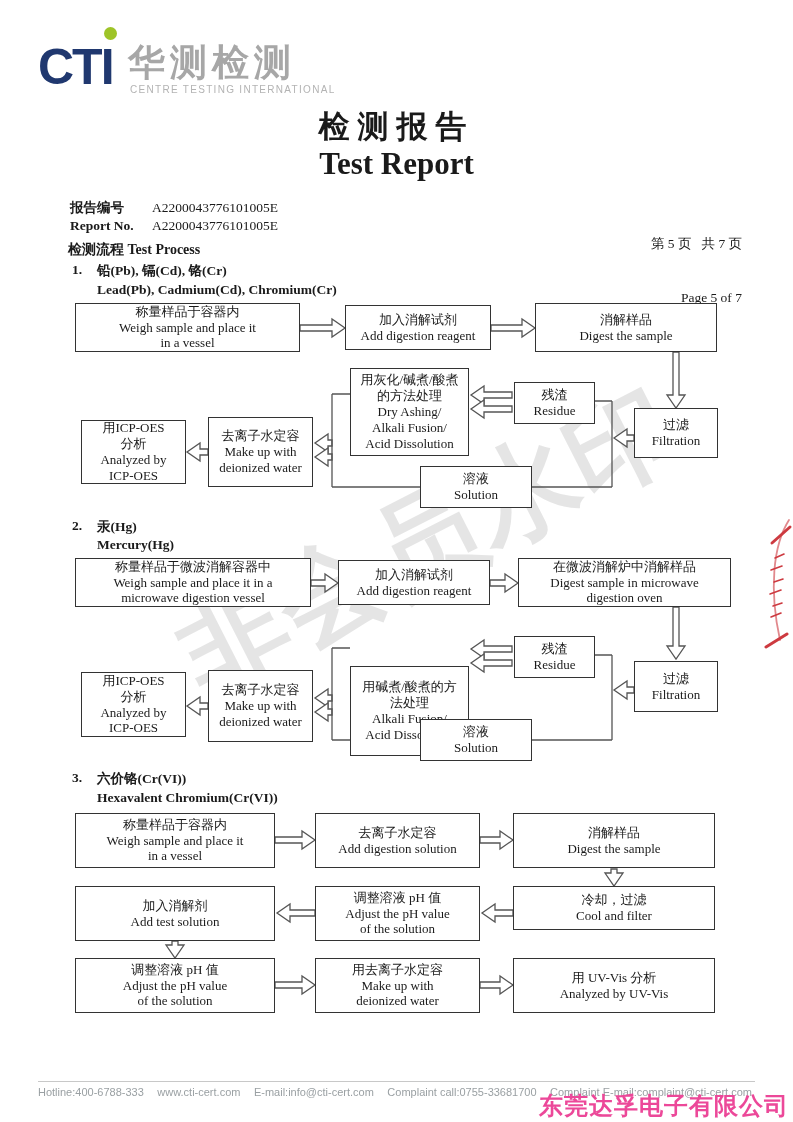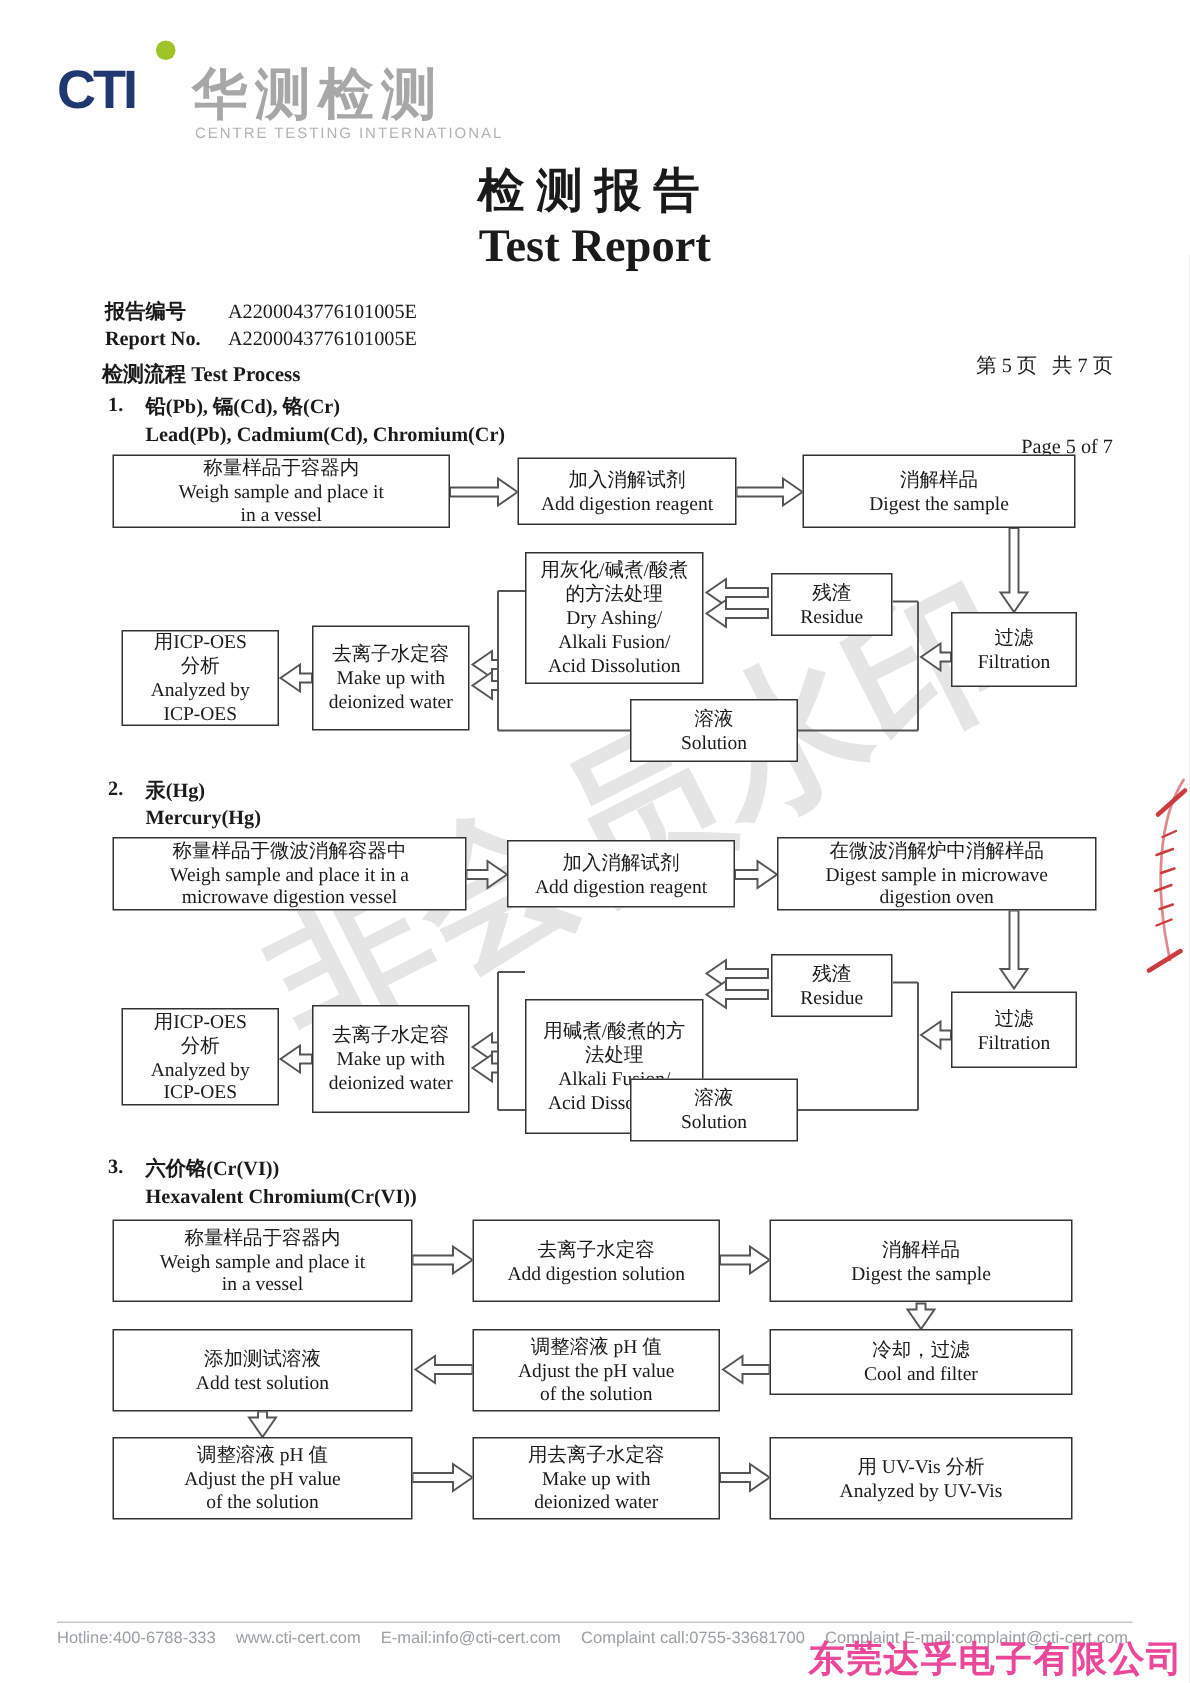--- a/index.html
+++ b/index.html
@@ -2,21 +2,21 @@
 <html><head>
 <meta charset="utf-8">
 <style>
   html,body{margin:0;padding:0;background:#e8e8e8;}
   .page{position:relative;width:793px;height:1122px;background:#ffffff;overflow:hidden;
         font-family:"Liberation Serif",serif;color:#1a1a1a;}
   .abs{position:absolute;}
 
   
   .logo-acronym{left:38px;top:42px;font-family:"Liberation Sans",sans-serif;
-    font-weight:bold;font-size:36px;line-height:1;color:#20386f;letter-spacing:-2px;}
+    font-weight:bold;font-size:50px;line-height:1;color:#20386f;letter-spacing:-2px;}
   .logo-dot{left:104px;top:27px;width:13px;height:13px;border-radius:50%;background:#9ec428;}
   .logo-cn{left:128px;top:44px;font-family:"Liberation Sans",sans-serif;font-weight:700;
     font-size:37px;line-height:1;color:#a7a7a7;letter-spacing:5px;}
   .logo-sub{left:130px;top:84px;font-family:"Liberation Sans",sans-serif;font-size:10px;
     color:#b3b3b3;letter-spacing:1.3px;}
 
   
   .title-cn{left:0;right:0;top:106px;text-align:center;font-size:31px;font-weight:bold;letter-spacing:8px;}
   .title-en{left:0;right:0;top:146px;text-align:center;font-size:31px;font-weight:bold;}
   .meta-label{font-weight:bold;font-size:13.5px;line-height:18px;}
@@ -199,21 +199,21 @@
 in a vessel</div>
   <div class="box" style="left:315px;top:813px;width:165px;height:55px;">去离子水定容
 Add digestion solution</div>
   <div class="box" style="left:513px;top:813px;width:202px;height:55px;">消解样品
 Digest the sample</div>
   <div class="box" style="left:513px;top:886px;width:202px;height:44px;">冷却，过滤
 Cool and filter</div>
   <div class="box" style="left:315px;top:886px;width:165px;height:55px;">调整溶液 pH 值
 Adjust the pH value
 of the solution</div>
-  <div class="box" style="left:75px;top:886px;width:200px;height:55px;">添加测试溶液
+  <div class="box" style="left:75px;top:886px;width:200px;height:55px;">加入消解剂
 Add test solution</div>
   <div class="box" style="left:75px;top:958px;width:200px;height:55px;">调整溶液 pH 值
 Adjust the pH value
 of the solution</div>
   <div class="box" style="left:315px;top:958px;width:165px;height:55px;">用去离子水定容
 Make up with
 deionized water</div>
   <div class="box" style="left:513px;top:958px;width:202px;height:55px;">用 UV-Vis 分析
 Analyzed by UV-Vis</div>
 

